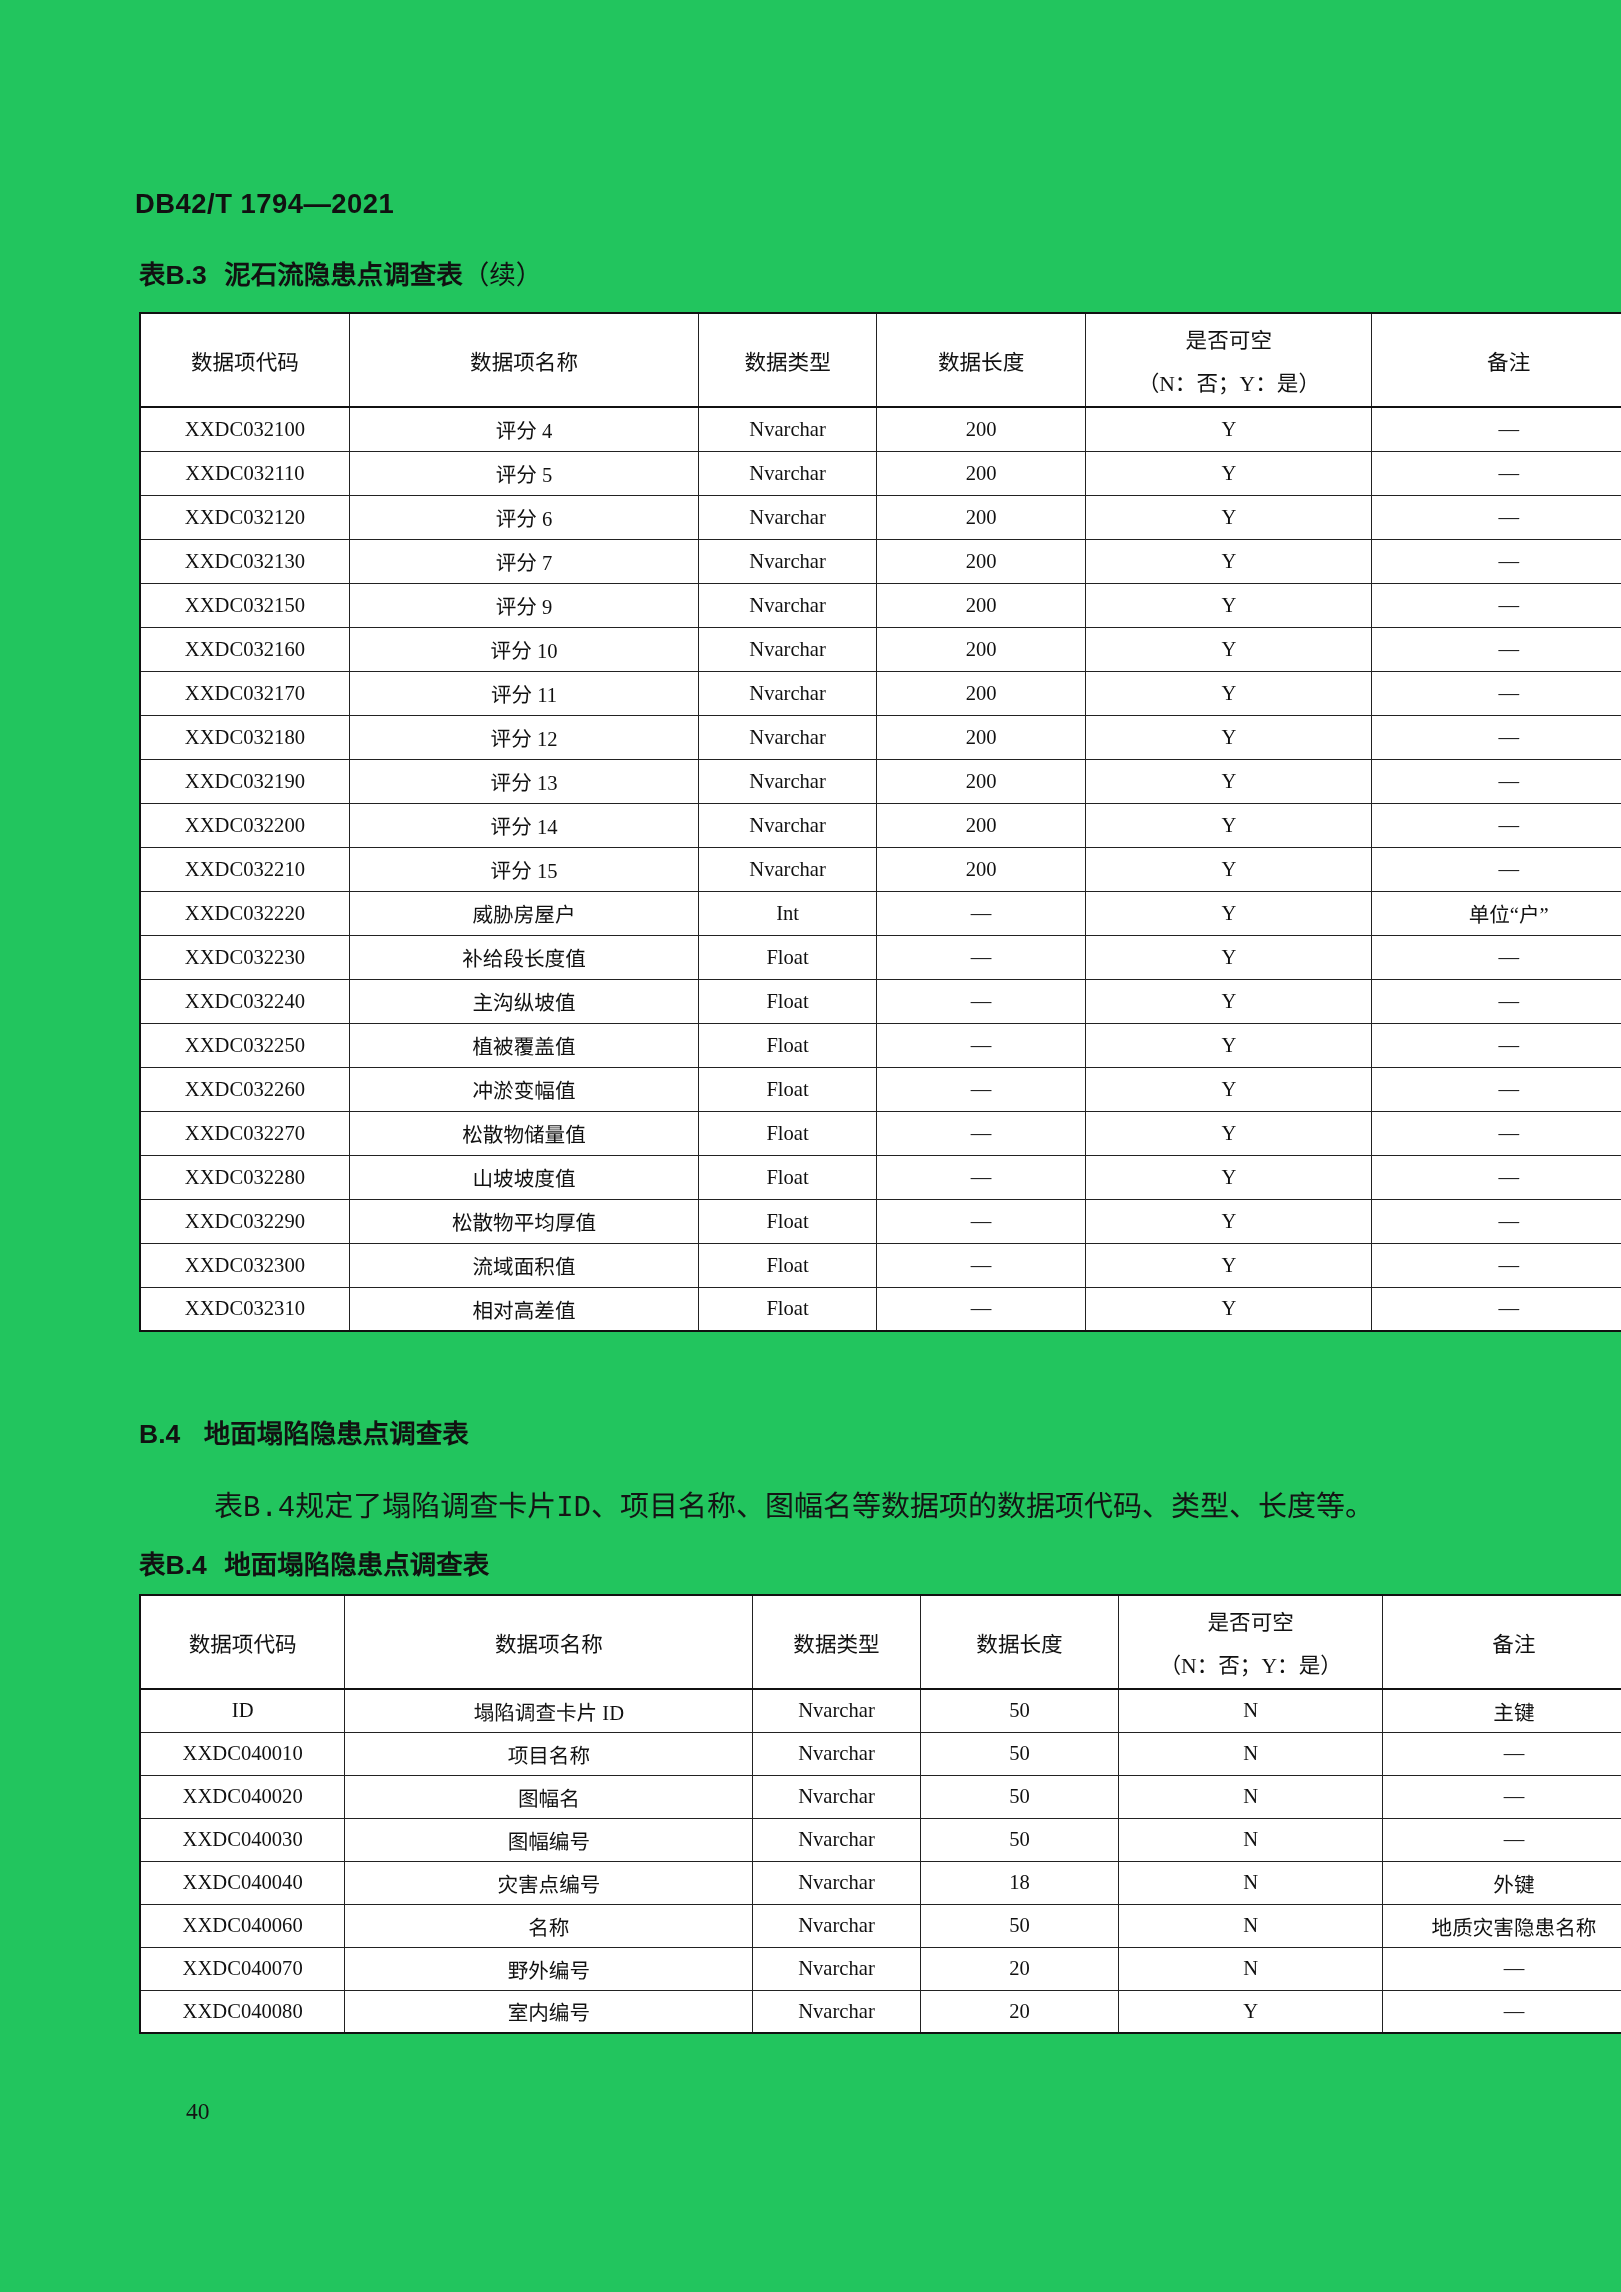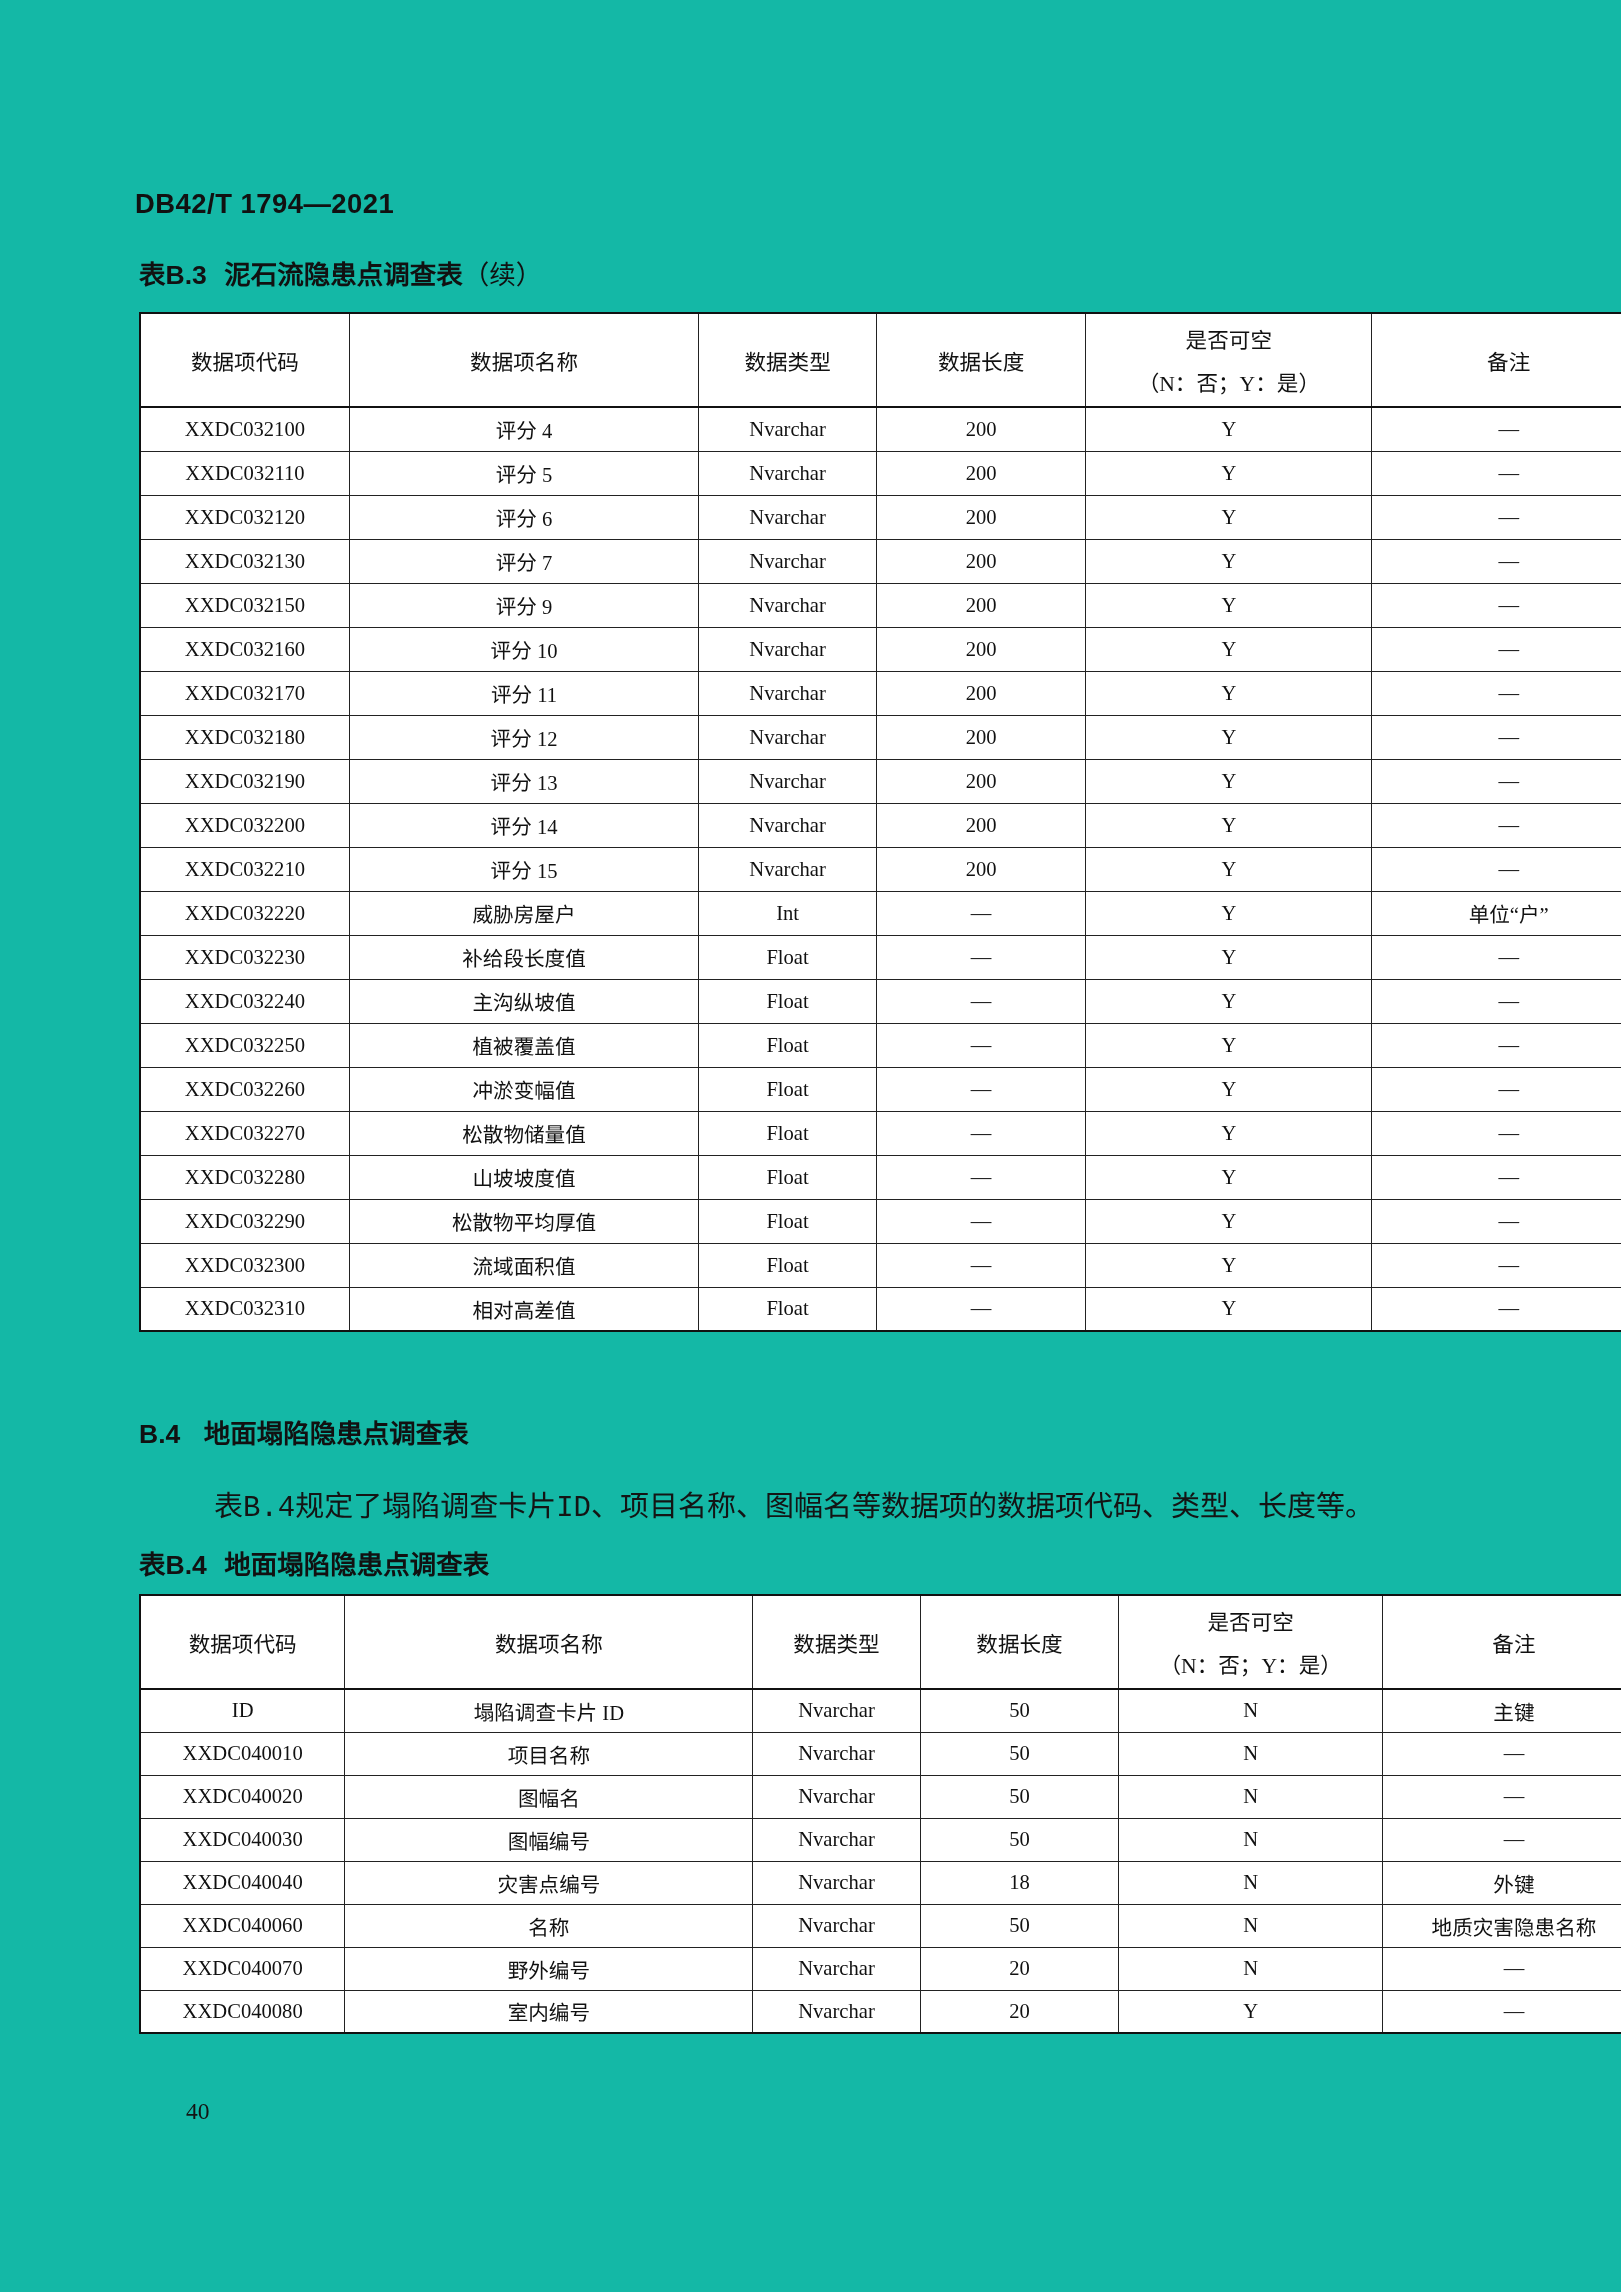--- a/index.html
+++ b/index.html
@@ -1,21 +1,21 @@
 <!DOCTYPE html>
 <html lang="zh-CN"><head>
 <meta charset="utf-8">
 <style>
   * { margin:0; padding:0; box-sizing:border-box; }
   html,body { background:#ffffff; }
   .page {
     position:relative;
     width:1621px;
     height:2293px;
-    background:#14b8a6;
+    background:#22c55e;
     color:#141414;
     overflow:hidden;
   }
   .doc-header {
     position:absolute;
     left:135px;
     top:188px;
     font-family:"Liberation Sans", sans-serif;
     font-weight:600;
     font-size:27.4px;

